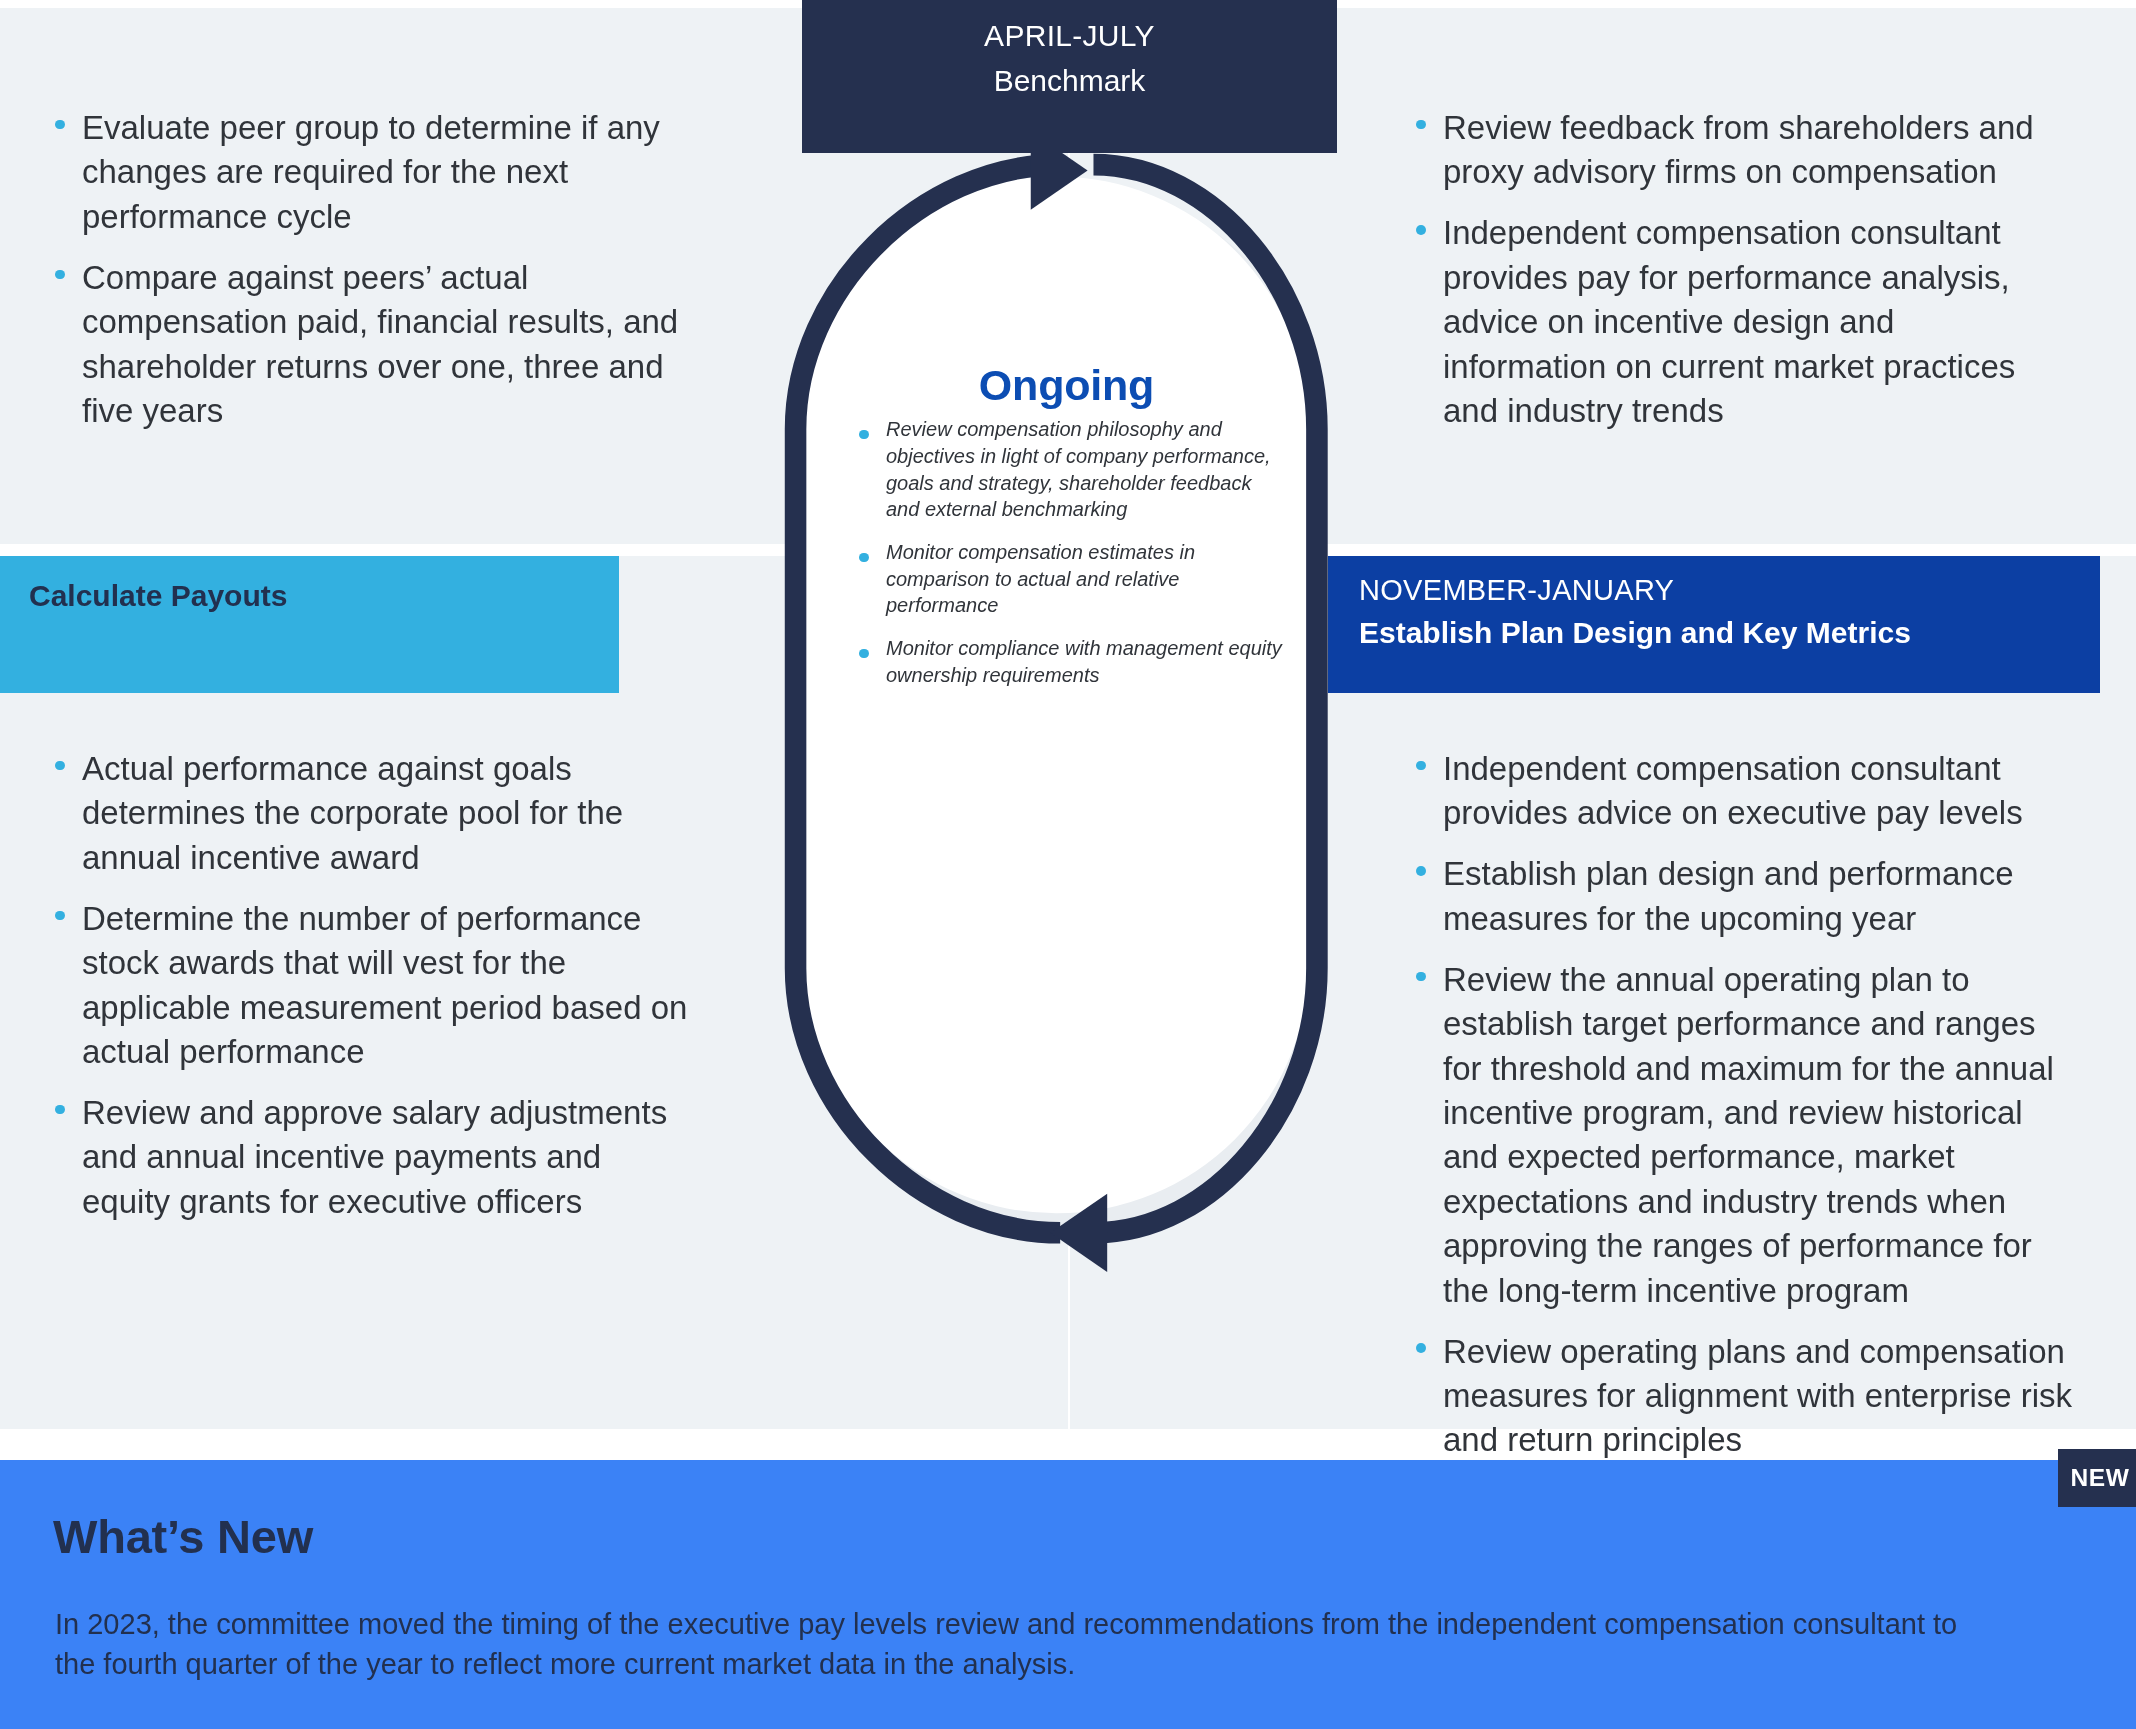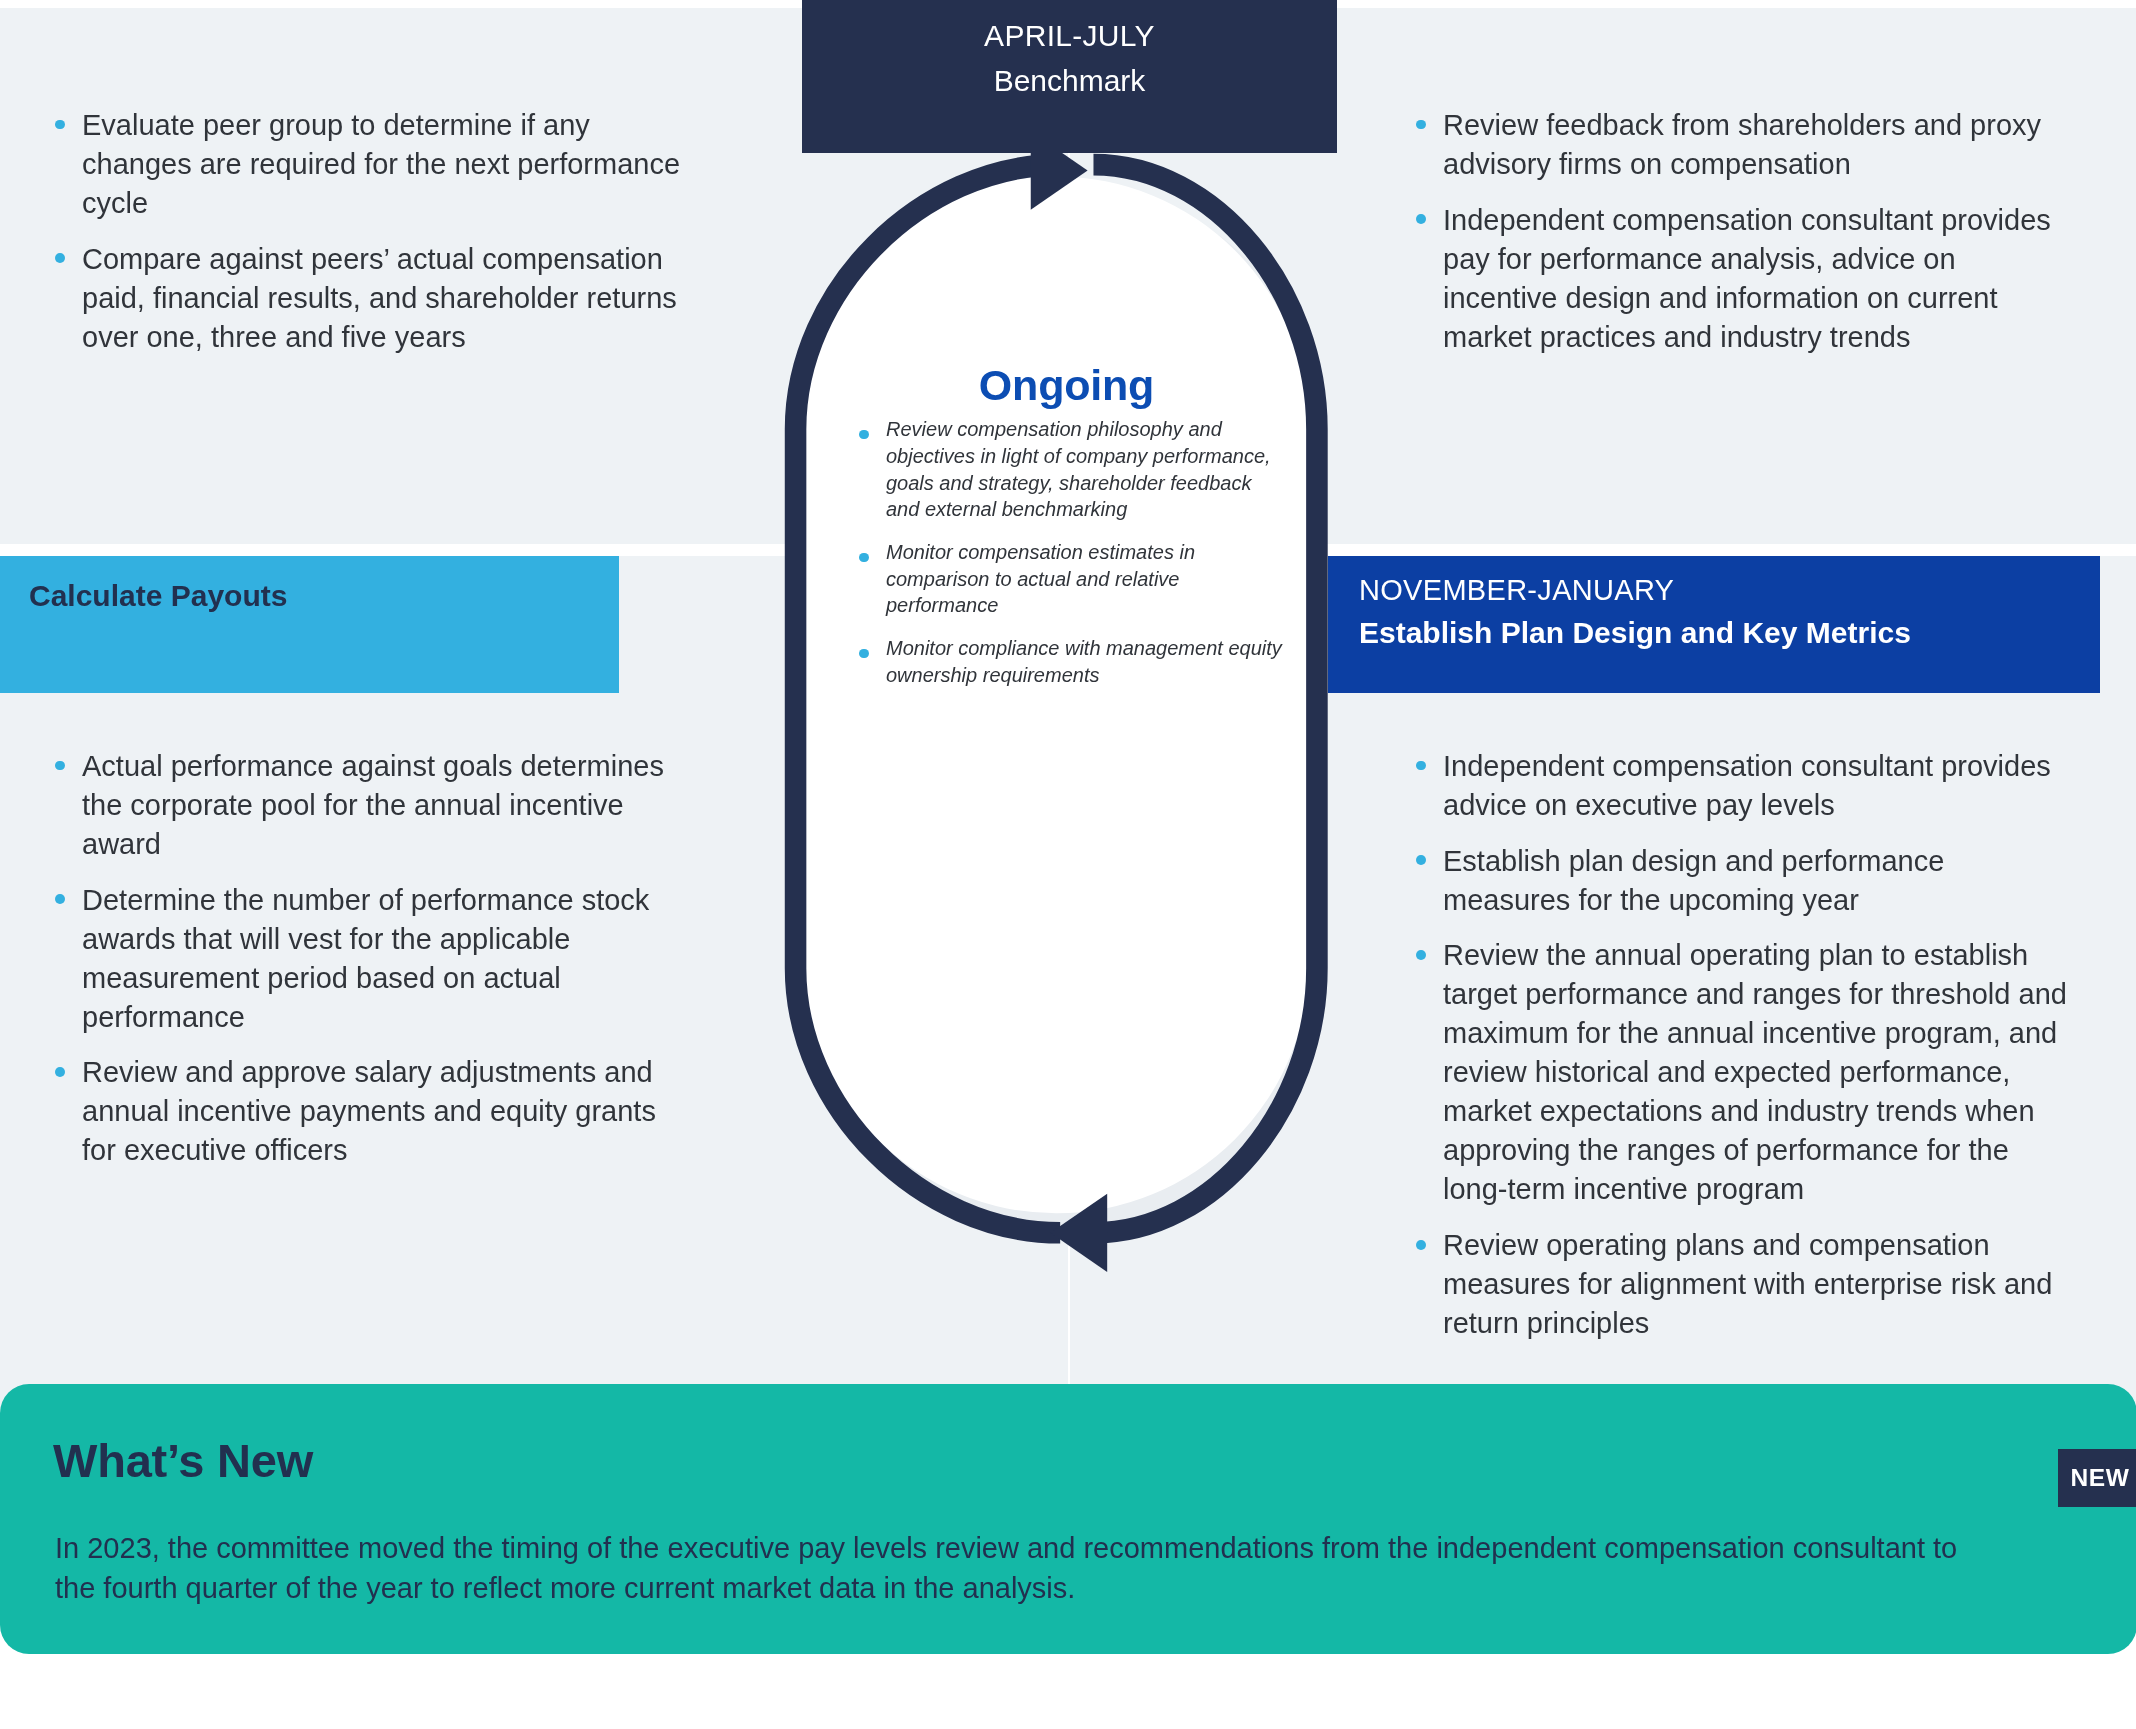--- a/index.html
+++ b/index.html
@@ -85,21 +85,21 @@
   #chip-right .chip-month { font-weight: 400; }
   #chip-right .chip-title { font-weight: 700; }
 
   
   ul.bullets {
     list-style: none;
     margin: 0;
     padding: 0;
     position: absolute;
     color: #30343a;
-    font-size: 29px;
+    font-size: 33px;
     line-height: 1.345;
   }
   ul.bullets li {
     position: relative;
     padding-left: 35px;
     margin-bottom: 16.7px;
   }
   ul.bullets li:last-child { margin-bottom: 0; }
   ul.bullets li::before {
     content: "";
@@ -148,26 +148,25 @@
     font-size: 20px;
     line-height: 1.34;
     font-style: italic;
   }
   #list-center li { margin-bottom: 15.7px; }
 
   
   #whatsnew {
     position: absolute;
     left: 0;
-    top: 1384px;
+    top: 1460px;
     width: 2137px;
     height: 270px;
-    background: #14b8a6;
-    box-sizing: border-box;
-    border-radius: 29px;
+    background: #3b82f6;
+    box-sizing: border-box;
   }
   #whatsnew-title {
     position: absolute;
     left: 53px;
     top: 49px;
     font-size: 47px;
     font-weight: 700;
     color: #22304f;
     letter-spacing: -0.2px;
   }

